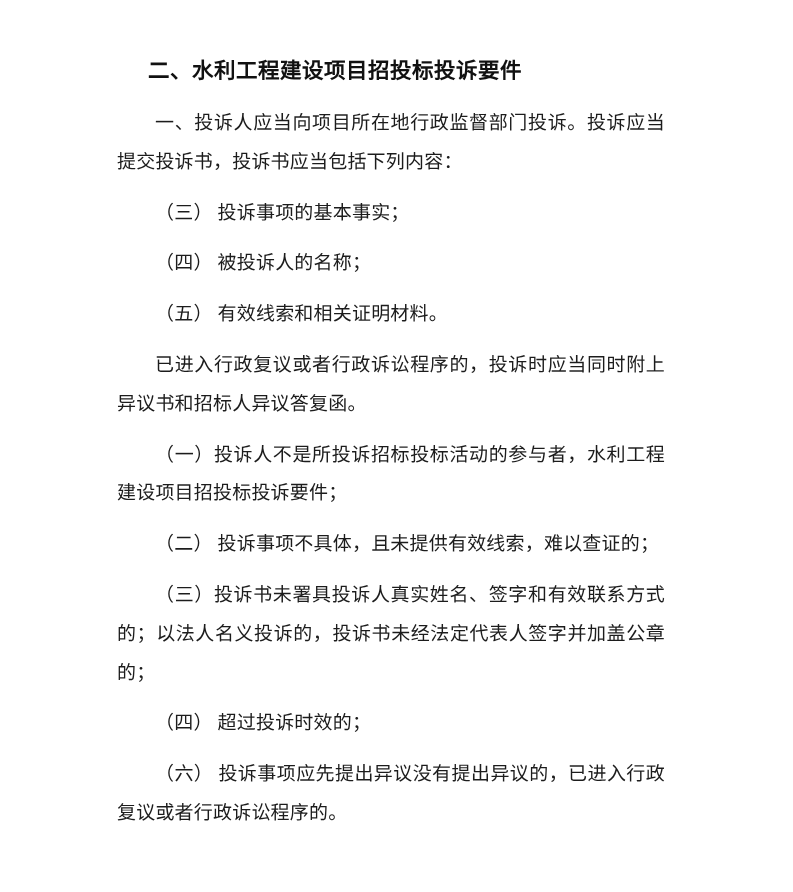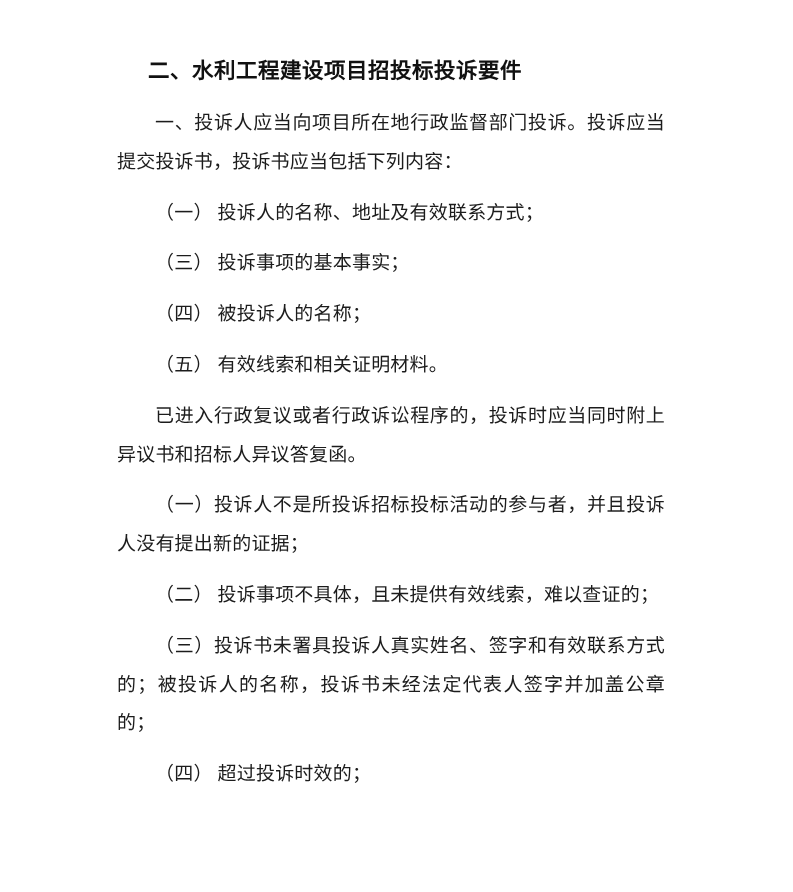--- a/index.html
+++ b/index.html
@@ -43,23 +43,23 @@
   }
 </style>
 </head>
 <body>
 
 <div class="page">
   <h1 class="doc-heading">二、水利工程建设项目招投标投诉要件</h1>
 
   <div>
       <p class="para">一、投诉人应当向项目所在地行政监督部门投诉。投诉应当提交投诉书，投诉书应当包括下列内容：</p>
-      <p class="para">（一） 投诉人的名称、地址及有效联系方式；</p>
       <p class="para">（三） 投诉事项的基本事实；</p>
       <p class="para">（四） 被投诉人的名称；</p>
       <p class="para">（五） 有效线索和相关证明材料。</p>
       <p class="para">已进入行政复议或者行政诉讼程序的，投诉时应当同时附上异议书和招标人异议答复函。</p>
-      <p class="para">（一）投诉人不是所投诉招标投标活动的参与者，并且投诉人没有提出新的证据；</p>
+      <p class="para">（一）投诉人不是所投诉招标投标活动的参与者，水利工程建设项目招投标投诉要件；</p>
       <p class="para">（二） 投诉事项不具体，且未提供有效线索，难以查证的；</p>
-      <p class="para">（三）投诉书未署具投诉人真实姓名、签字和有效联系方式的；被投诉人的名称，投诉书未经法定代表人签字并加盖公章的；</p>
+      <p class="para">（三）投诉书未署具投诉人真实姓名、签字和有效联系方式的；以法人名义投诉的，投诉书未经法定代表人签字并加盖公章的；</p>
       <p class="para">（四） 超过投诉时效的；</p>
+      <p class="para">（六） 投诉事项应先提出异议没有提出异议的，已进入行政复议或者行政诉讼程序的。</p>
     </div>
 </div>
 
 </body></html>

